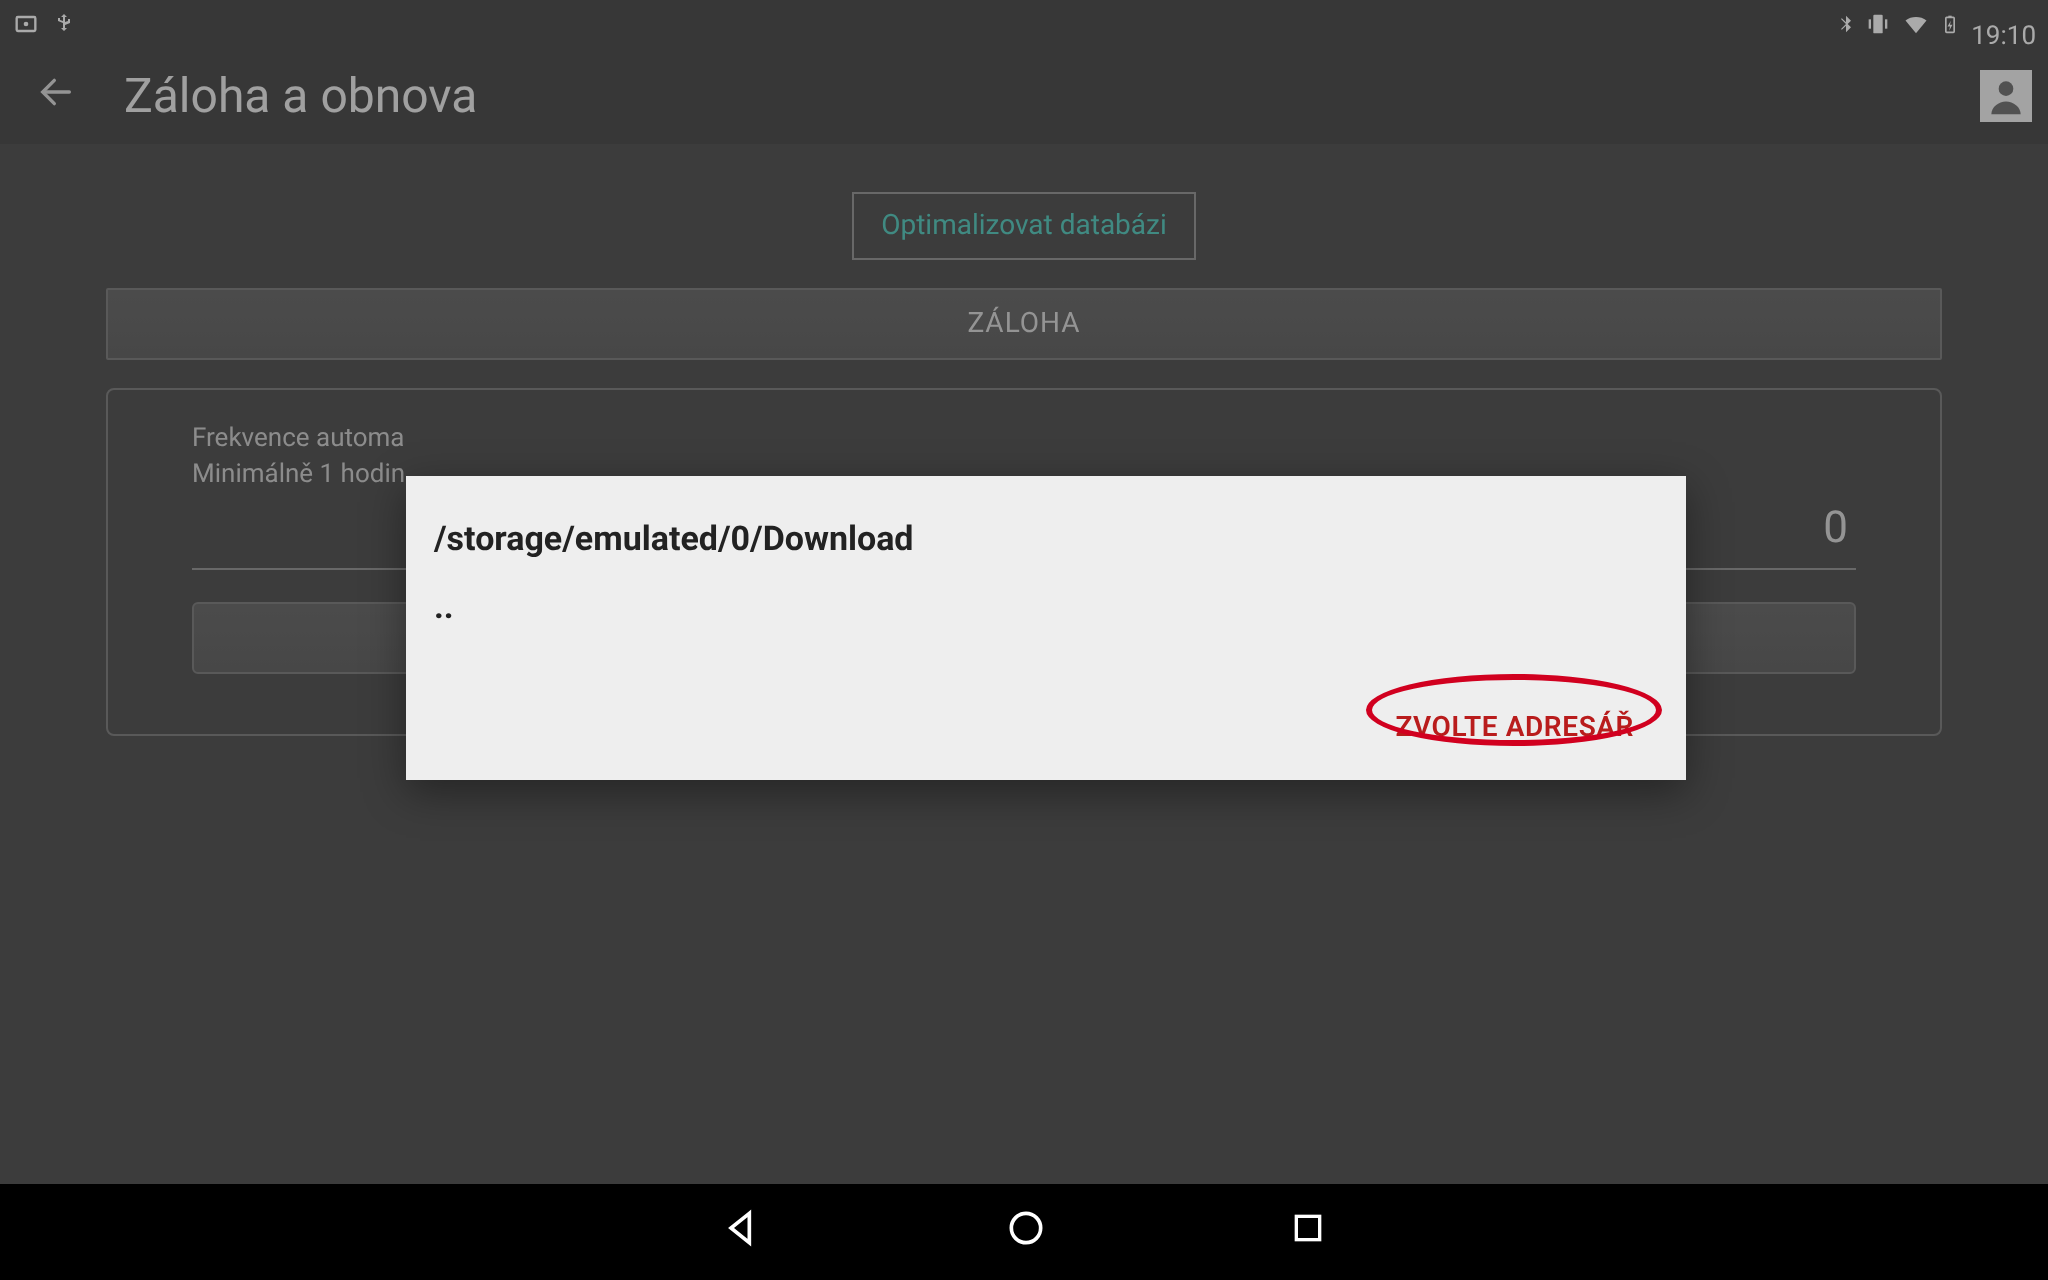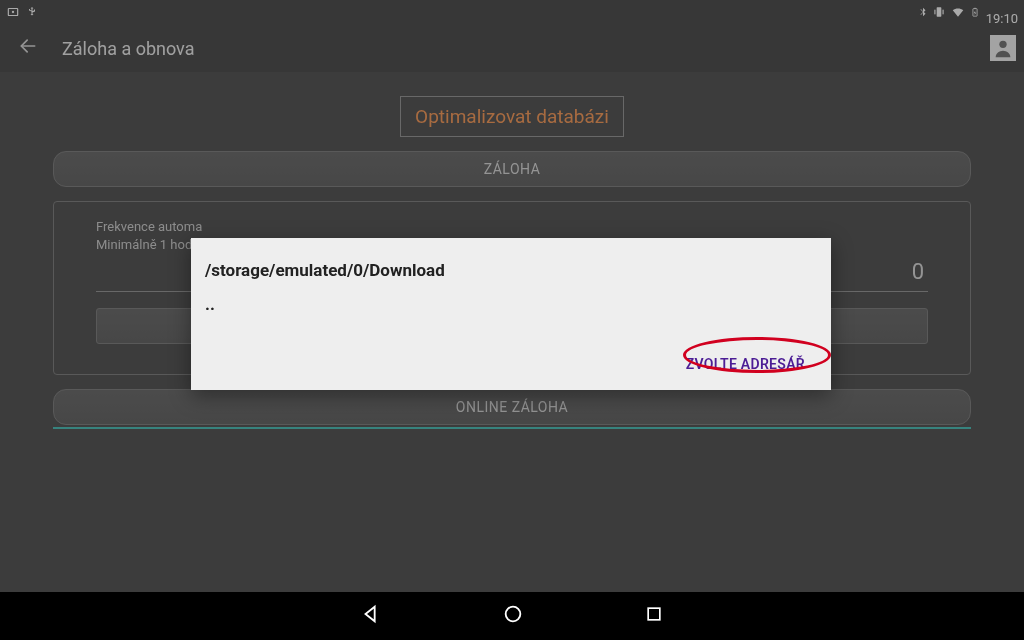--- a/index.html
+++ b/index.html
@@ -24,21 +24,21 @@
   .app-bar {
     height: 48px;
     background: #000;
     color: #e8e8e8;
     display: flex;
     align-items: center;
     gap: 24px;
     padding: 0 18px;
     position: relative;
   }
-  .app-bar .title { font-size: 18px; font-weight: 400; color: #e8e8e8; }
+  .app-bar .title { font-size: 24px; font-weight: 400; color: #e8e8e8; }
   .profile-box {
     position: absolute;
     right: 8px;
     top: 50%;
     transform: translateY(-50%);
     width: 26px; height: 26px;
     background: #f0f0f0;
     display: flex; align-items: center; justify-content: center;
   }
 
@@ -49,36 +49,36 @@
     padding: 24px 53px 10px 53px;
     display: flex;
     flex-direction: column;
     gap: 14px;
     color: #ccc;
   }
 
   .btn-outline-sm {
     align-self: center;
     border: 1px solid #6e6e6e;
-    color: #f97316;
-    font-size: 19px;
+    color: #14b8a6;
+    font-size: 14px;
     padding: 8px 14px;
     background: transparent;
   }
 
   .btn-wide {
     width: 100%;
     height: 36px;
     background: linear-gradient(#2e2e2e, #242424);
     border: 1px solid #4d4d4d;
     color: #cfcfcf;
     font-size: 14px;
     letter-spacing: 0.5px;
     display: flex; align-items: center; justify-content: center;
-    border-radius: 13px;
+    border-radius: 1px;
   }
 
   .teal-underline { border-bottom: 2px solid #00a99d; margin-top: 2px; }
 
   .card {
     border: 1px solid #4d4d4d;
     border-radius: 4px;
     padding: 16px 42px 30px 42px;
     color: #bdbdbd;
     font-size: 13px;
@@ -127,21 +127,21 @@
     display: flex;
     justify-content: center;
     align-items: center;
     gap: 120px;
   }
 
   
   .dialog {
     position: absolute;
     z-index: 20;
-    left: 191px;
+    left: 203px;
     top: 238px;
     width: 640px;
     background: #eeeeee;
     color: #212121;
     padding: 18px 22px 12px 12px;
     box-shadow: 0 6px 20px rgba(0,0,0,0.4);
   }
   .dialog .path {
     font-size: 17px;
     font-weight: 700;
@@ -153,21 +153,21 @@
     font-weight: 700;
     color: #222;
     padding: 10px 2px 26px 2px;
   }
   .dialog .action-row {
     display: flex;
     justify-content: flex-end;
     margin-top: 10px;
   }
   .dialog .choose {
-    color: #4c1d95;
+    color: #b91c1c;
     font-size: 14px;
     font-weight: 600;
     letter-spacing: 0.3px;
     padding: 6px 4px;
   }
   .red-ellipse {
     position: absolute;
     z-index: 21;
     border: 3px solid #d1001f;
     border-radius: 50%;
@@ -247,24 +247,20 @@
   <div class="btn-wide">ZÁLOHA</div>
 
 
   <div class="card">
     <div>Frekvence automa</div>
     <div>Minimálně 1 hodin</div>
     <div class="right-zero">0</div>
     <div class="inner-btn"></div>
   </div>
 
-  <div>
-    <div class="btn-wide">ONLINE ZÁLOHA</div>
-    <div class="teal-underline"></div>
-  </div>
 
 
 
 </div>
 
 <div class="nav-bar">
 </div>
 
 <div class="scrim"></div>
 

